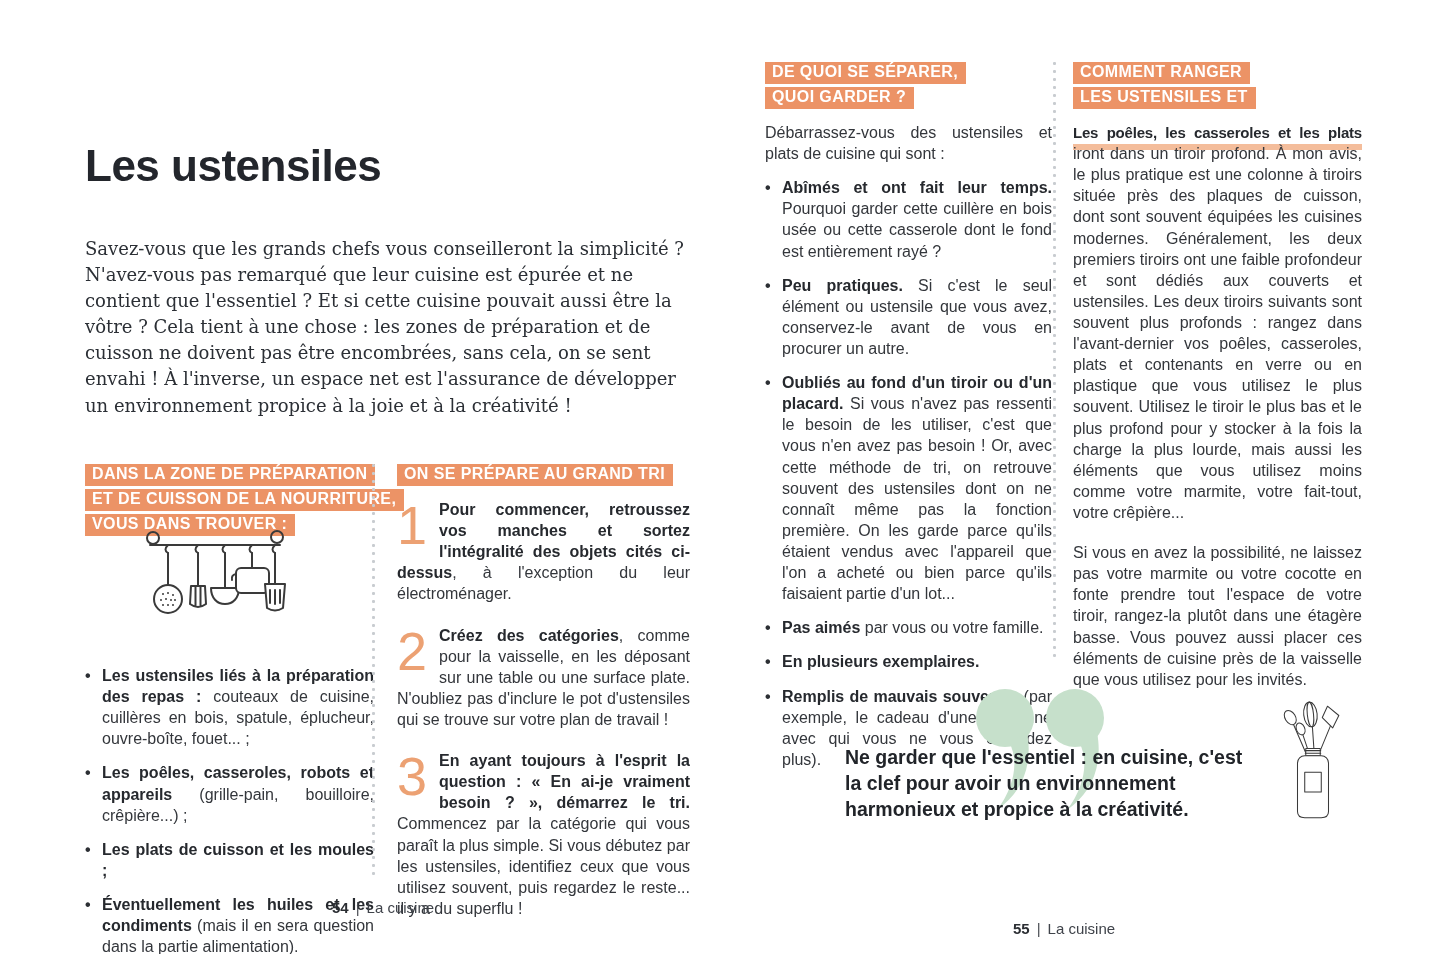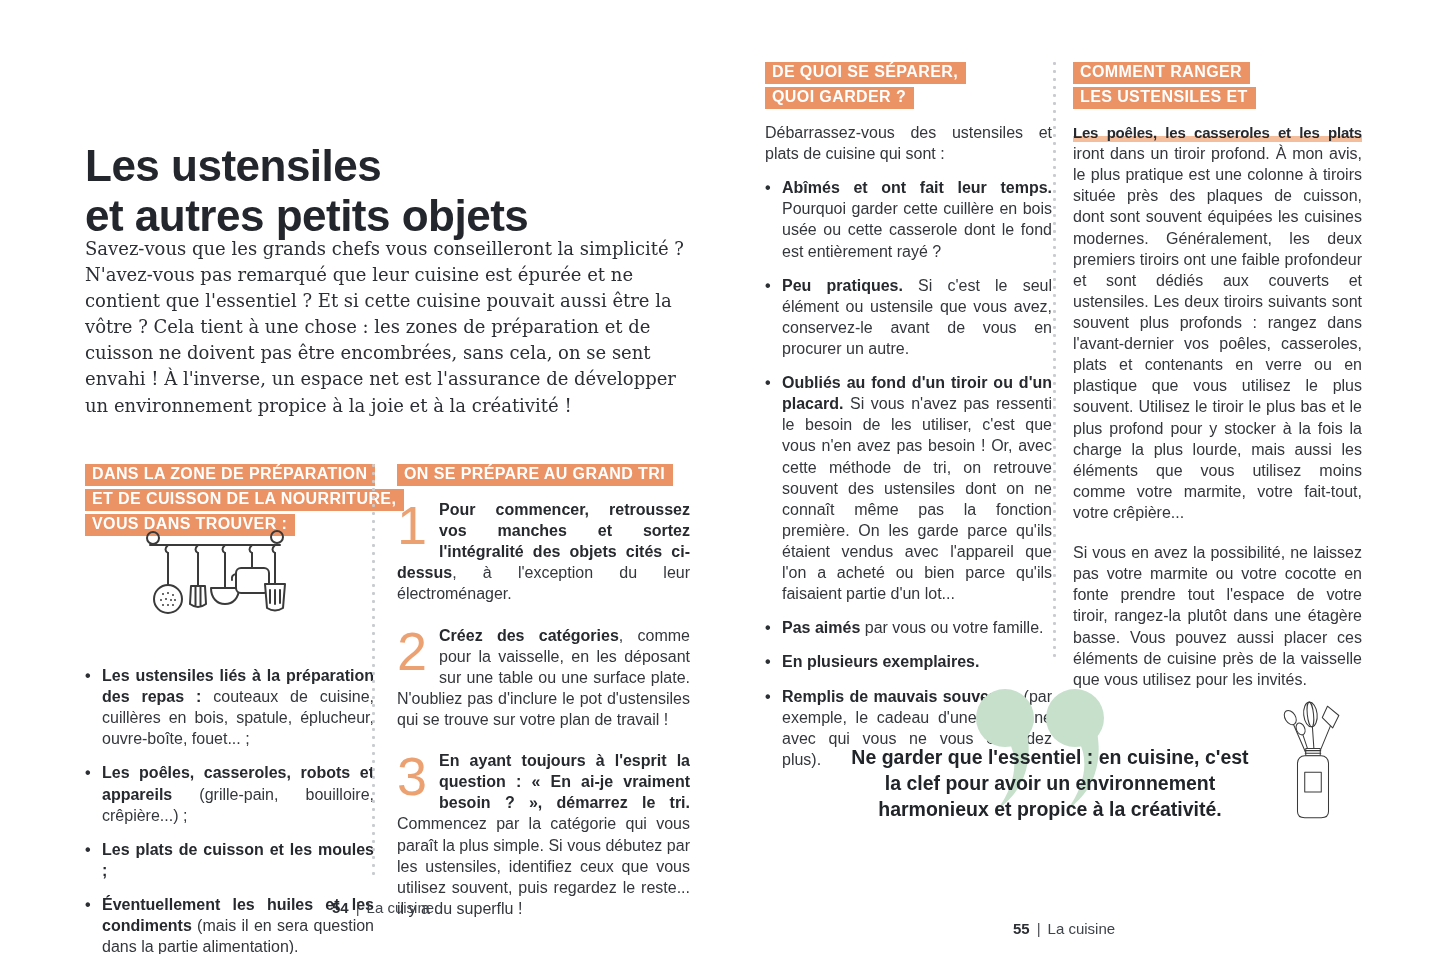--- a/index.html
+++ b/index.html
@@ -50,35 +50,35 @@
   .step .num{
     float:left;font-size:54px;line-height:0.82;font-weight:400;
     color:#eca173;margin:4px 12px 3px 0;
   }
   
   .colD p{margin:0 0 19px 0;}
   .lead-underline{
     font-weight:bold;color:#26292e;font-size:15px;letter-spacing:-0.2px;
     background:linear-gradient(#f4bd9b,#f4bd9b) left 100% / 100% 6px no-repeat;
     -webkit-box-decoration-break:clone;box-decoration-break:clone;
-    padding-bottom:1px;
+    padding-bottom:9px;
   }
   
   .vdots{
     position:absolute;width:3px;
     background-image:radial-gradient(circle at 1.5px 1.5px,#c8ccd0 1.3px,transparent 1.7px);
     background-size:3px 8px;background-repeat:repeat-y;
   }
   .vdotsA{left:372px;top:464px;height:414px;}
   .vdotsB{left:1053px;top:62px;height:600px;}
   
   .quote-marks{position:absolute;left:975px;top:688px;width:136px;height:132px;}
   .quote-text{
     position:absolute;left:845px;top:744px;width:410px;
-    text-align:center;font-weight:bold;font-size:19.5px;line-height:1.34;
+    text-align:left;font-weight:bold;font-size:19.5px;line-height:1.34;
     color:#212429;z-index:2;
   }
   
   .rack-illu{position:absolute;left:140px;top:528px;width:150px;height:106px;}
   .colA .rack-slot{display:block;height:116px;}
   .jar-illu{position:absolute;left:1282px;top:693px;width:62px;height:138px;}
   
   .footer{
     position:absolute;top:899px;font-size:15px;color:#3f434a;
   }
@@ -87,21 +87,21 @@
   .footer b{color:#2b2e33;}
   .footer .sep{margin:0 7px;color:#4a4e54;}
   svg .ln{fill:none;stroke:#3a3a3a;stroke-width:2;stroke-linecap:round;stroke-linejoin:round;}
   svg .lnf{fill:#ffffff;stroke:#3a3a3a;stroke-width:2;stroke-linejoin:round;}
 </style>
 </head>
 <body>
 
 <div class="spread">
 
-  <h1 class="title"><span>Les ustensiles</span><br><span>et autres petits objets</span></h1>
+  <h1 class="title"><span>Les ustensiles</span><br></h1>
 
   <div class="intro">Savez-vous que les grands chefs vous conseilleront la simplicité ? N'avez-vous pas remarqué que leur cuisine est épurée et ne contient que l'essentiel ? Et si cette cuisine pouvait aussi être la vôtre ? Cela tient à une chose : les zones de préparation et de cuisson ne doivent pas être encombrées, sans cela, on se sent envahi ! À l'inverse, un espace net est l'assurance de développer un environnement propice à la joie et à la créativité !</div>
 
   <div class="col colA">
     <div class="ohead">
       <span class="hl">DANS LA ZONE DE PRÉPARATION</span><br>
       <span class="hl">ET DE CUISSON DE LA NOURRITURE,</span><br>
       <span class="hl">VOUS DANS TROUVER :</span>
     </div>
     <span class="rack-slot"></span>

